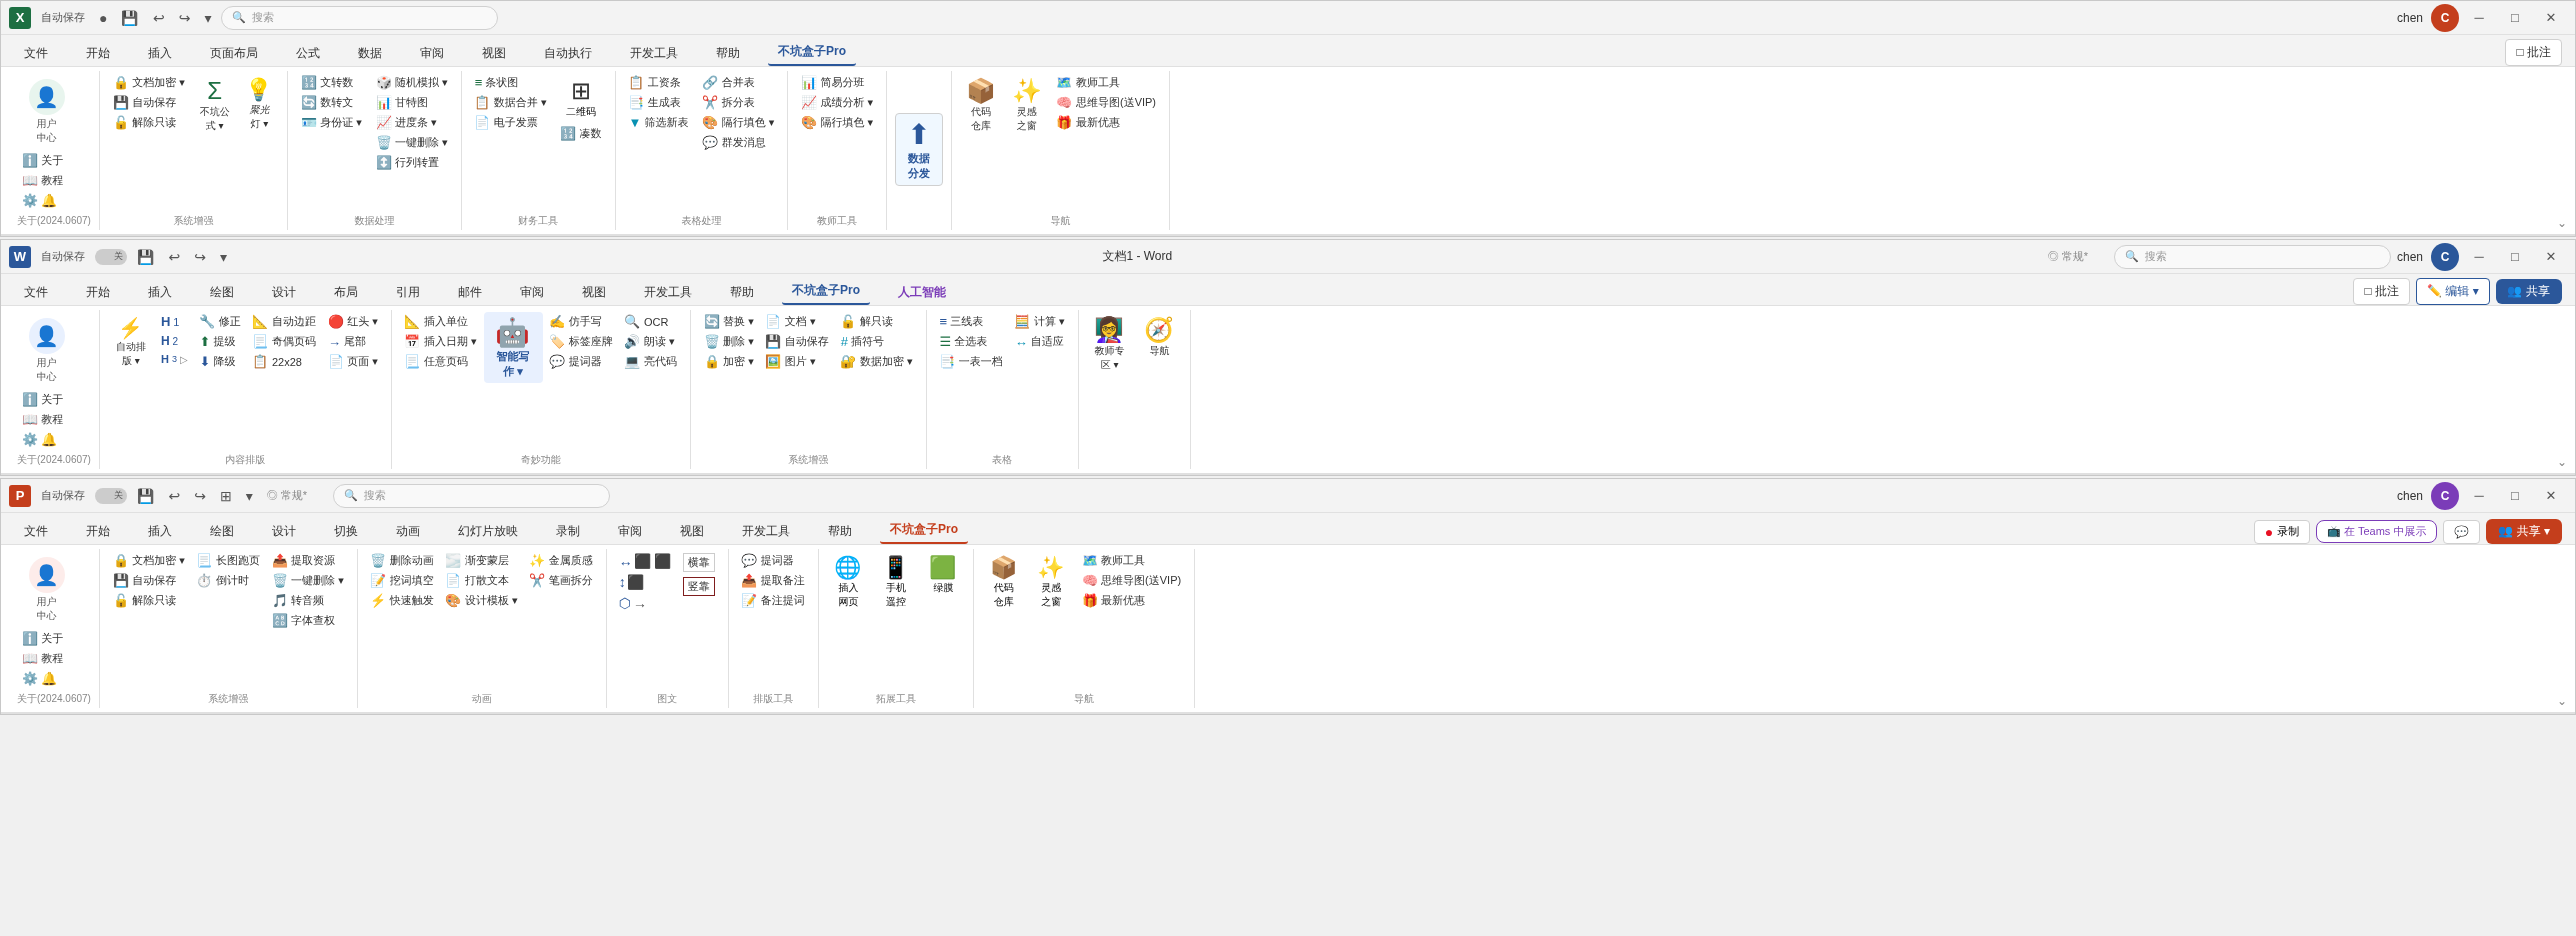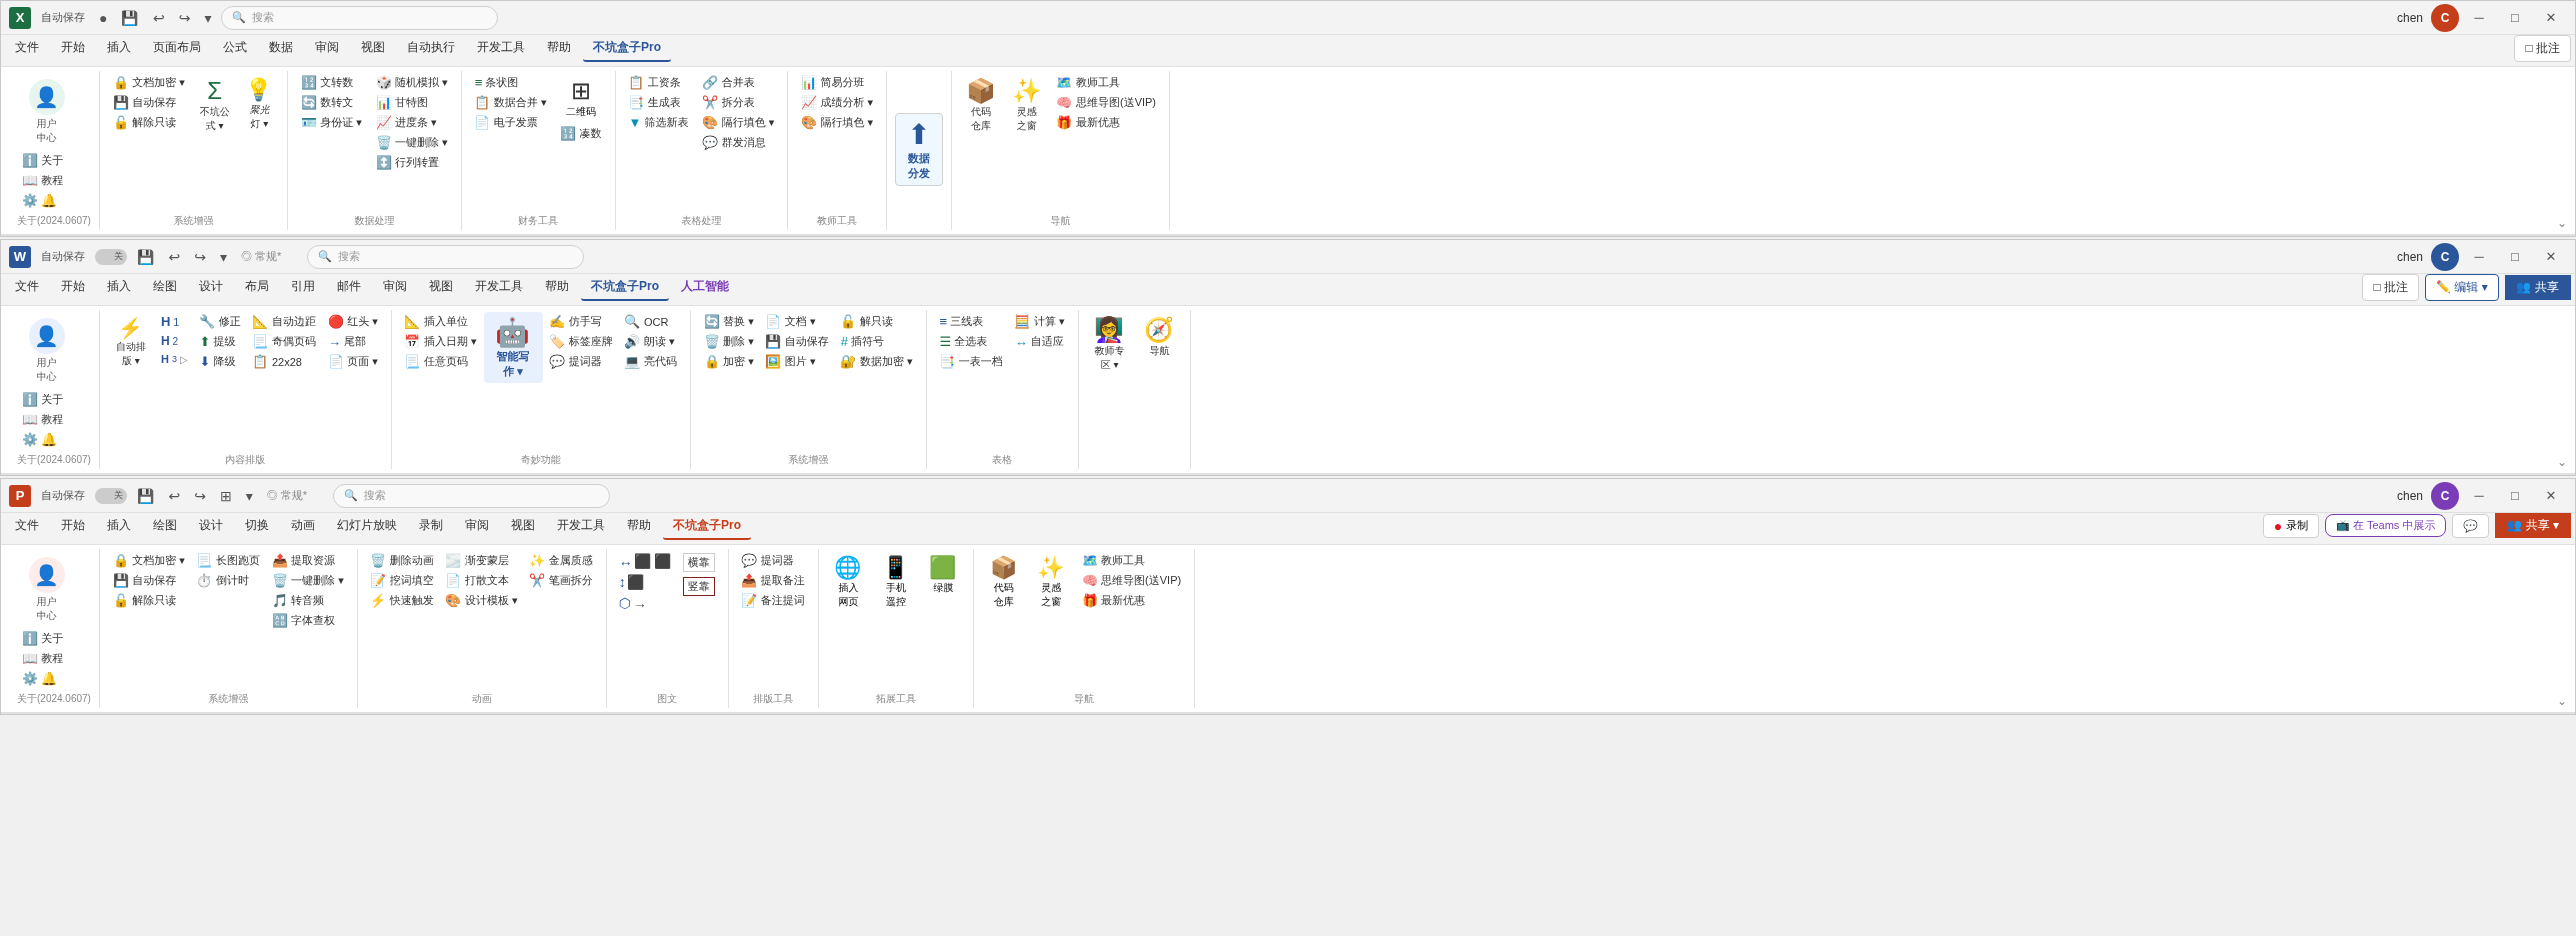--- a/index.html
+++ b/index.html
@@ -103,24 +103,24 @@
       font-size: 12px;
       color: #333;
       margin-right: 4px;
     }
 
     
     .menu-bar {
       height: 32px;
       background: #f3f3f3;
       display: flex;
-      align-items: flex-start;
-      padding: 0 4px;
+      align-items: flex-end;
+      padding: 0 13px;
       border-bottom: 1px solid #e0e0e0;
-      gap: 2px;
+      gap: 18px;
     }
     .menu-item {
       padding: 4px 10px;
       font-size: 12px;
       color: #333;
       cursor: pointer;
       border-radius: 3px;
       white-space: nowrap;
     }
     .menu-item.active {
@@ -141,21 +141,21 @@
     .menu-right {
       margin-left: auto;
       display: flex;
       align-items: center;
       gap: 6px;
     }
     .share-btn {
       background: #2B579A;
       color: #fff;
       border: none;
-      border-radius: 0;
+      border-radius: 6px;
       padding: 4px 12px;
       font-size: 12px;
       cursor: pointer;
       display: flex; align-items: center; gap: 4px;
     }
     .share-btn.red { background: #C43E1C; }
     .edit-btn {
       border: 1px solid #2B579A;
       color: #2B579A;
       border-radius: 4px;
@@ -526,20 +526,21 @@
     <div class="title-bar word">
       <div class="app-icon word">W</div>
       <span class="title-save-btn">自动保存</span>
       <div style="background:#ccc; border-radius:10px; width:32px; height:16px; display:flex; align-items:center; padding:0 4px; cursor:pointer;">
         <span style="font-size:9px; color:#555; margin-left:auto;">关</span>
       </div>
       <span class="toolbar-icon">💾</span>
       <span class="toolbar-icon">↩</span>
       <span class="toolbar-icon">↪</span>
       <span class="toolbar-icon">▾</span>
+      <span class="title-text">文档1 - Word</span>
       <span style="font-size:11px; color:#888; margin-left:4px;">◎ 常规*</span>
       <div class="search-box" style="margin-left:20px;">
         <span>🔍</span>
         <span>搜索</span>
       </div>
       <div class="win-controls">
         <span class="user-name">chen</span>
         <div class="user-avatar blue">C</div>
         <button class="win-ctrl-btn">─</button>
         <button class="win-ctrl-btn">□</button>

